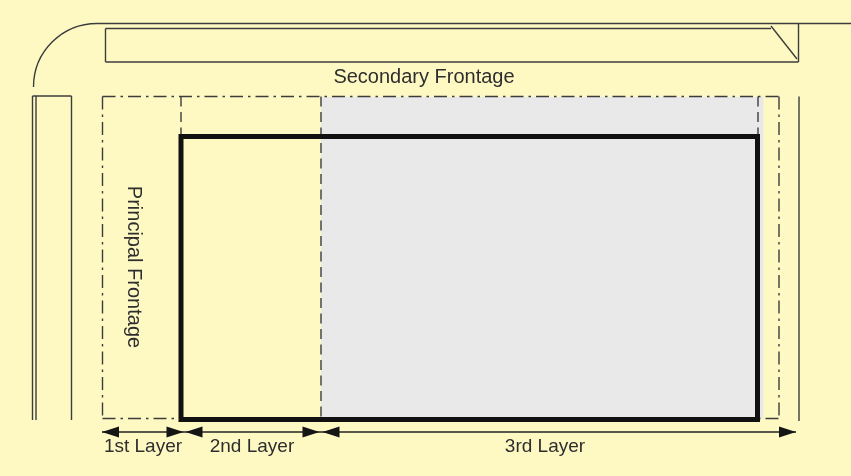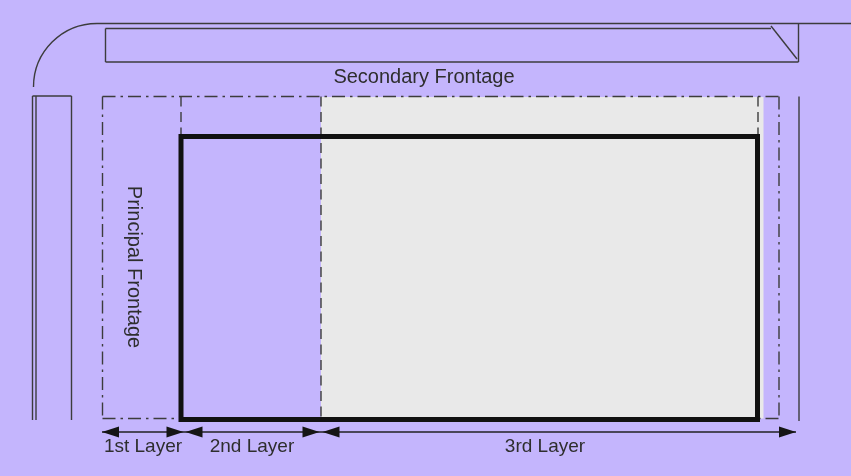--- a/index.html
+++ b/index.html
@@ -1,19 +1,19 @@
 <!DOCTYPE html>
 <html><head>
 <meta charset="utf-8">
 <style>
   html,body{margin:0;padding:0;background:#ffffff;}
   .stage{
     position:relative;
     width:851px;height:476px;
-    background:#c4b5fd;
+    background:#fef9c3;
     overflow:hidden;
     font-family:"Liberation Sans", sans-serif;
   }
   svg{display:block;}
   .thin{stroke:#3c3c3c;stroke-width:1.4;fill:none;stroke-linecap:butt;}
   .dashdot{stroke-dasharray:13 5 2.5 5;}
   .dashed{stroke-dasharray:10 5.5;}
   .building{fill:none;stroke-width:5;}
   .dimline{stroke:#222222;stroke-width:1.4;fill:none;}
   .arrow{fill:#151515;stroke:none;}

